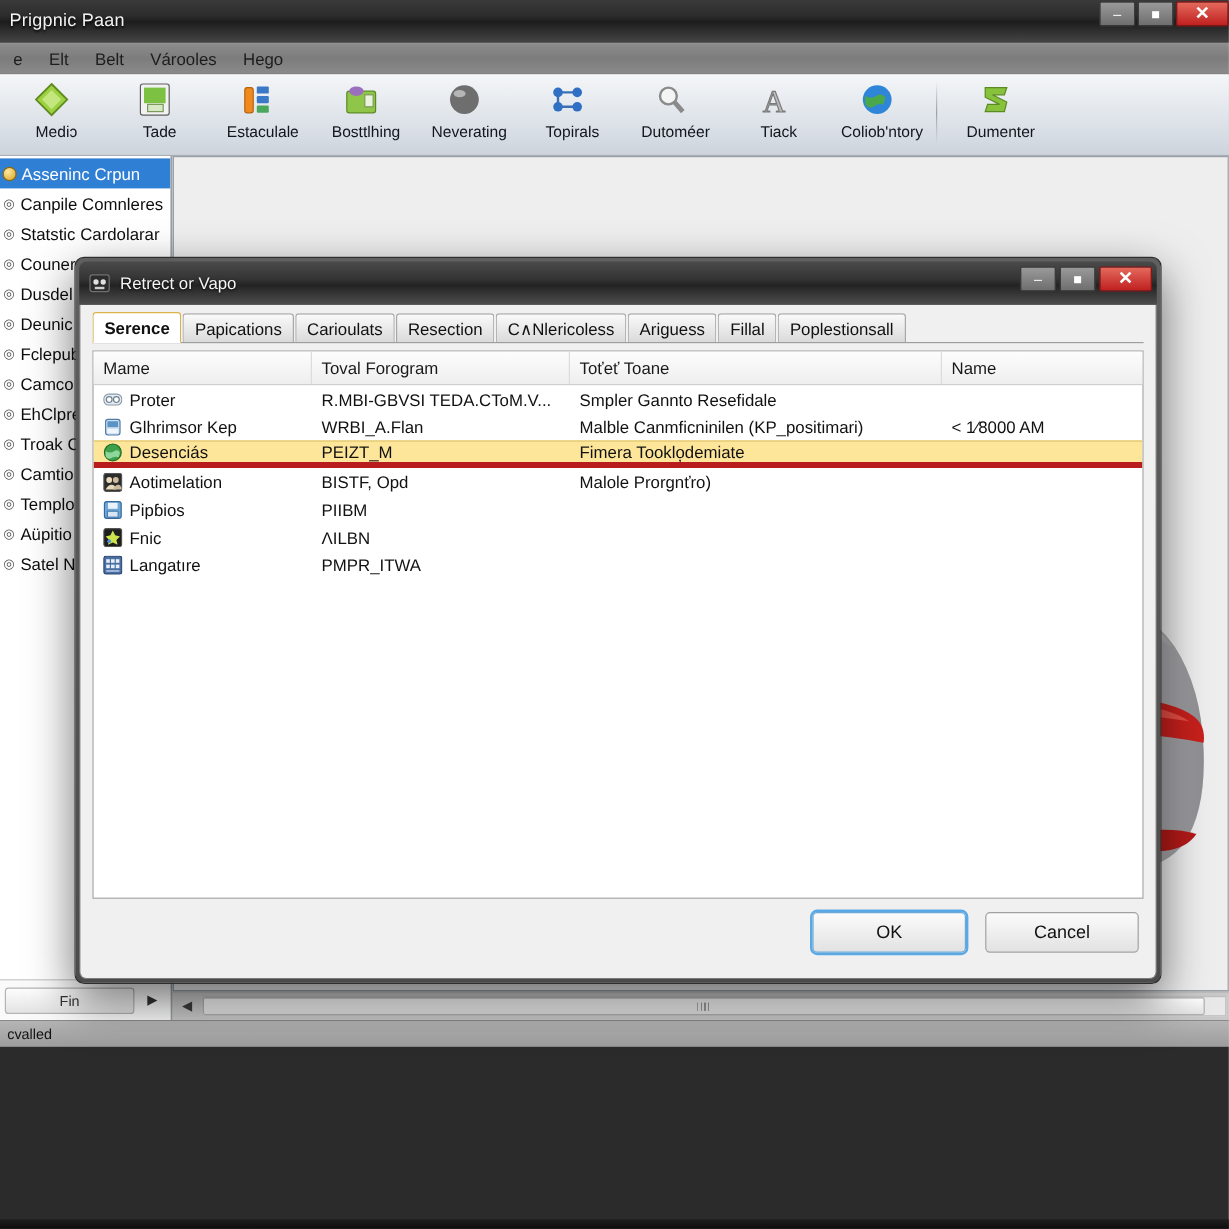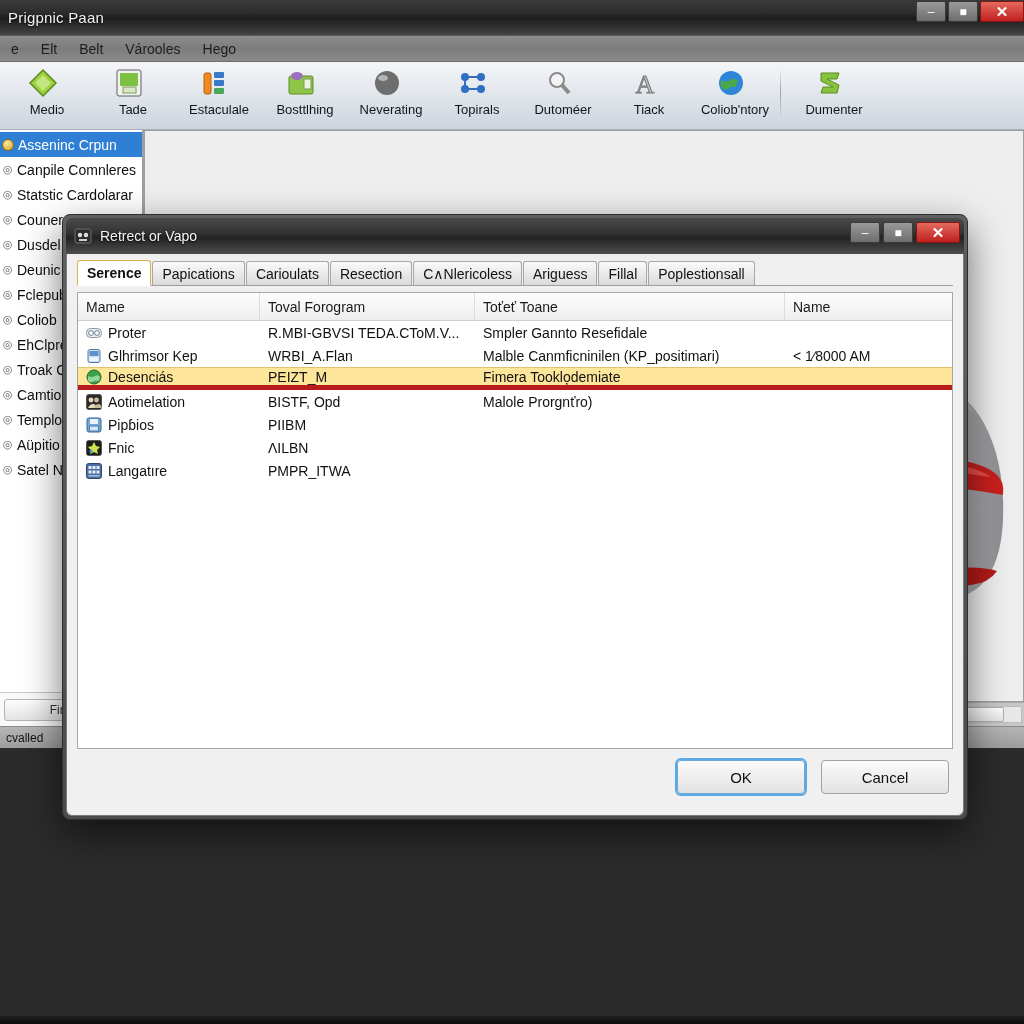--- a/index.html
+++ b/index.html
@@ -6,21 +6,21 @@
   html, body {
     margin: 0; padding: 0;
     width: 1024px; height: 1024px;
     overflow: hidden;
     font-family: "Liberation Sans", sans-serif;
   }
   body { background: #2b2b2b; }
 
   .app-window {
     position: absolute; left: 0; top: 0;
-    width: 1024px; height: 748px;
+    width: 1024px; height: 872px;
     background: #f0f0f0;
     display: flex; flex-direction: column;
   }
 
   
   .titlebar {
     height: 36px; position: relative;
     background: linear-gradient(to bottom, #3a3a3a 0%, #2c2c2c 38%, #1d1d1d 52%, #444 100%);
     border-bottom: 1px solid #5a5a5a;
     display: flex; align-items: center;
@@ -381,21 +381,21 @@
         <div class="tnode">
           <span class="texp">◎</span>
           <span>Deunic</span>
         </div>
         <div class="tnode">
           <span class="texp">◎</span>
           <span>Fclepub</span>
         </div>
         <div class="tnode">
           <span class="texp">◎</span>
-          <span>Coliob</span>
+          <span>Camco</span>
         </div>
         <div class="tnode">
           <span class="texp">◎</span>
           <span>EhClpre</span>
         </div>
         <div class="tnode">
           <span class="texp">◎</span>
           <span>Troak C</span>
         </div>
         <div class="tnode">

